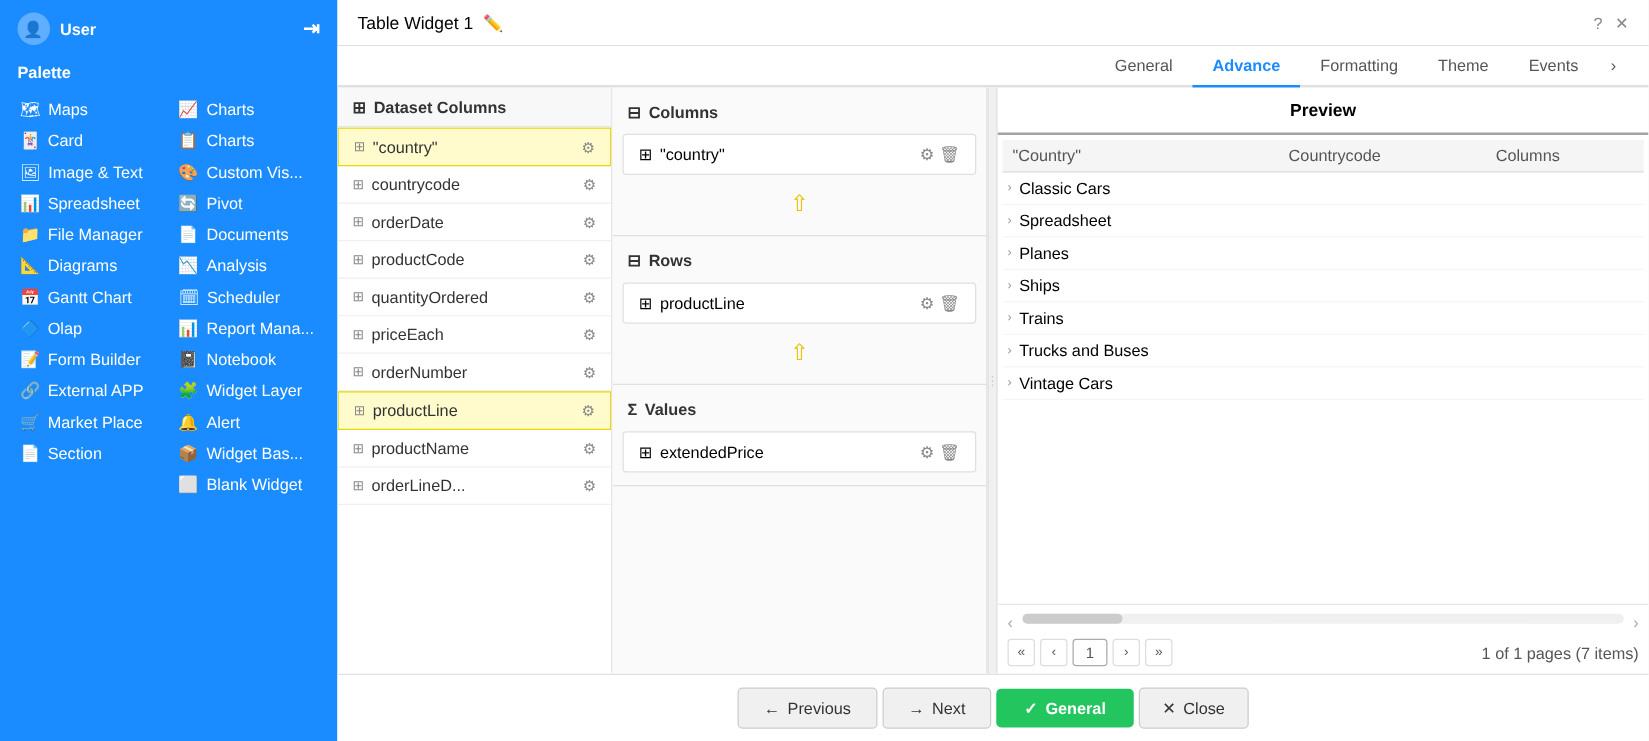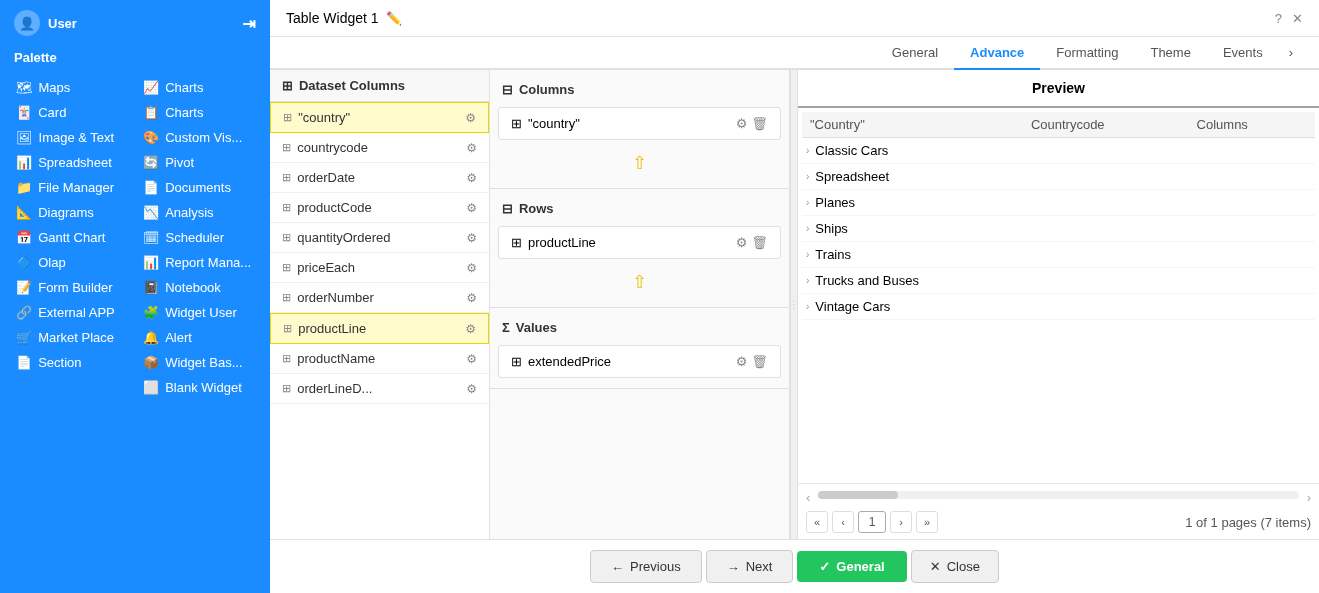--- a/index.html
+++ b/index.html
@@ -498,21 +498,21 @@
       <div class="sidebar-item">
         <span class="sidebar-item-icon">📊</span>
         <span>Report Mana...</span>
       </div>
       <div class="sidebar-item">
         <span class="sidebar-item-icon">📓</span>
         <span>Notebook</span>
       </div>
       <div class="sidebar-item">
         <span class="sidebar-item-icon">🧩</span>
-        <span>Widget User</span>
+        <span>Widget Layer</span>
       </div>
       <div class="sidebar-item">
         <span class="sidebar-item-icon">🔔</span>
         <span>Alert</span>
       </div>
       <div class="sidebar-item">
         <span class="sidebar-item-icon">📦</span>
         <span>Widget Bas...</span>
       </div>
       <div class="sidebar-item">

